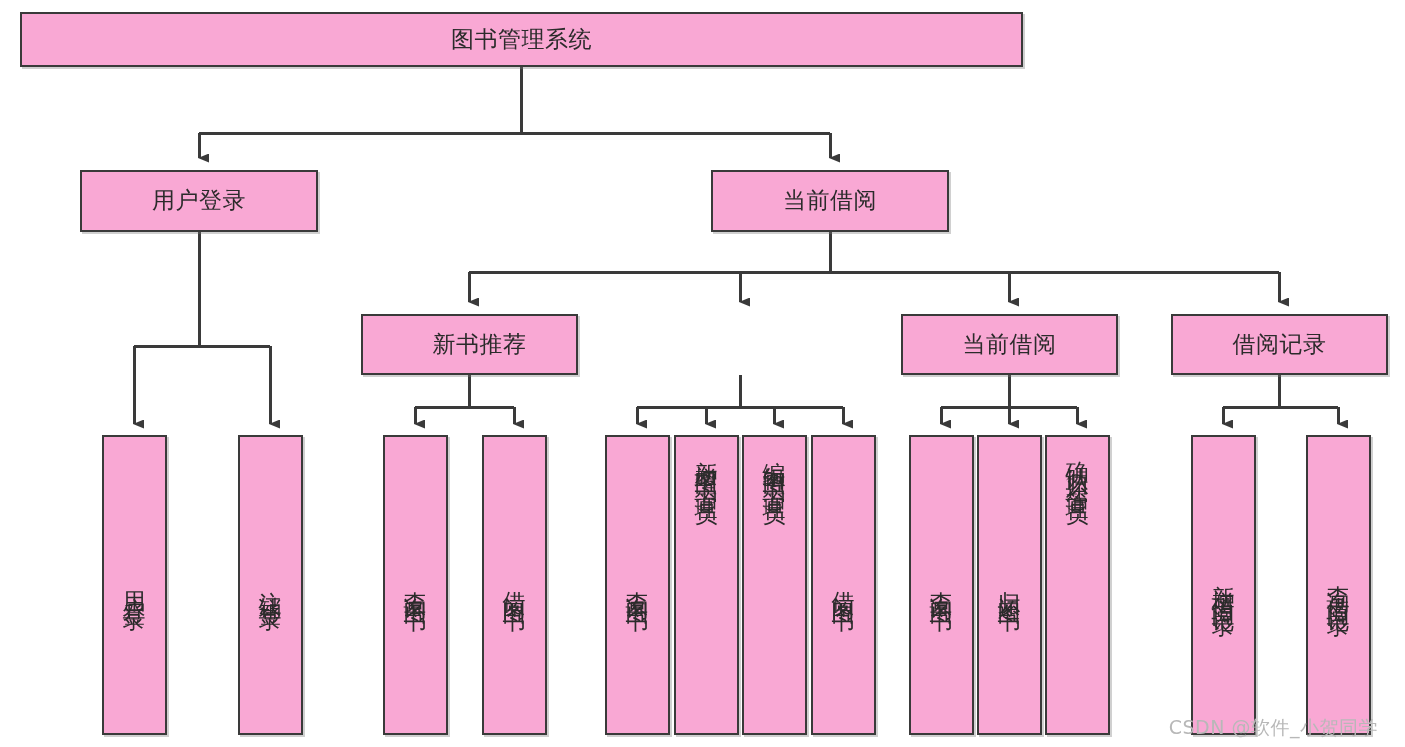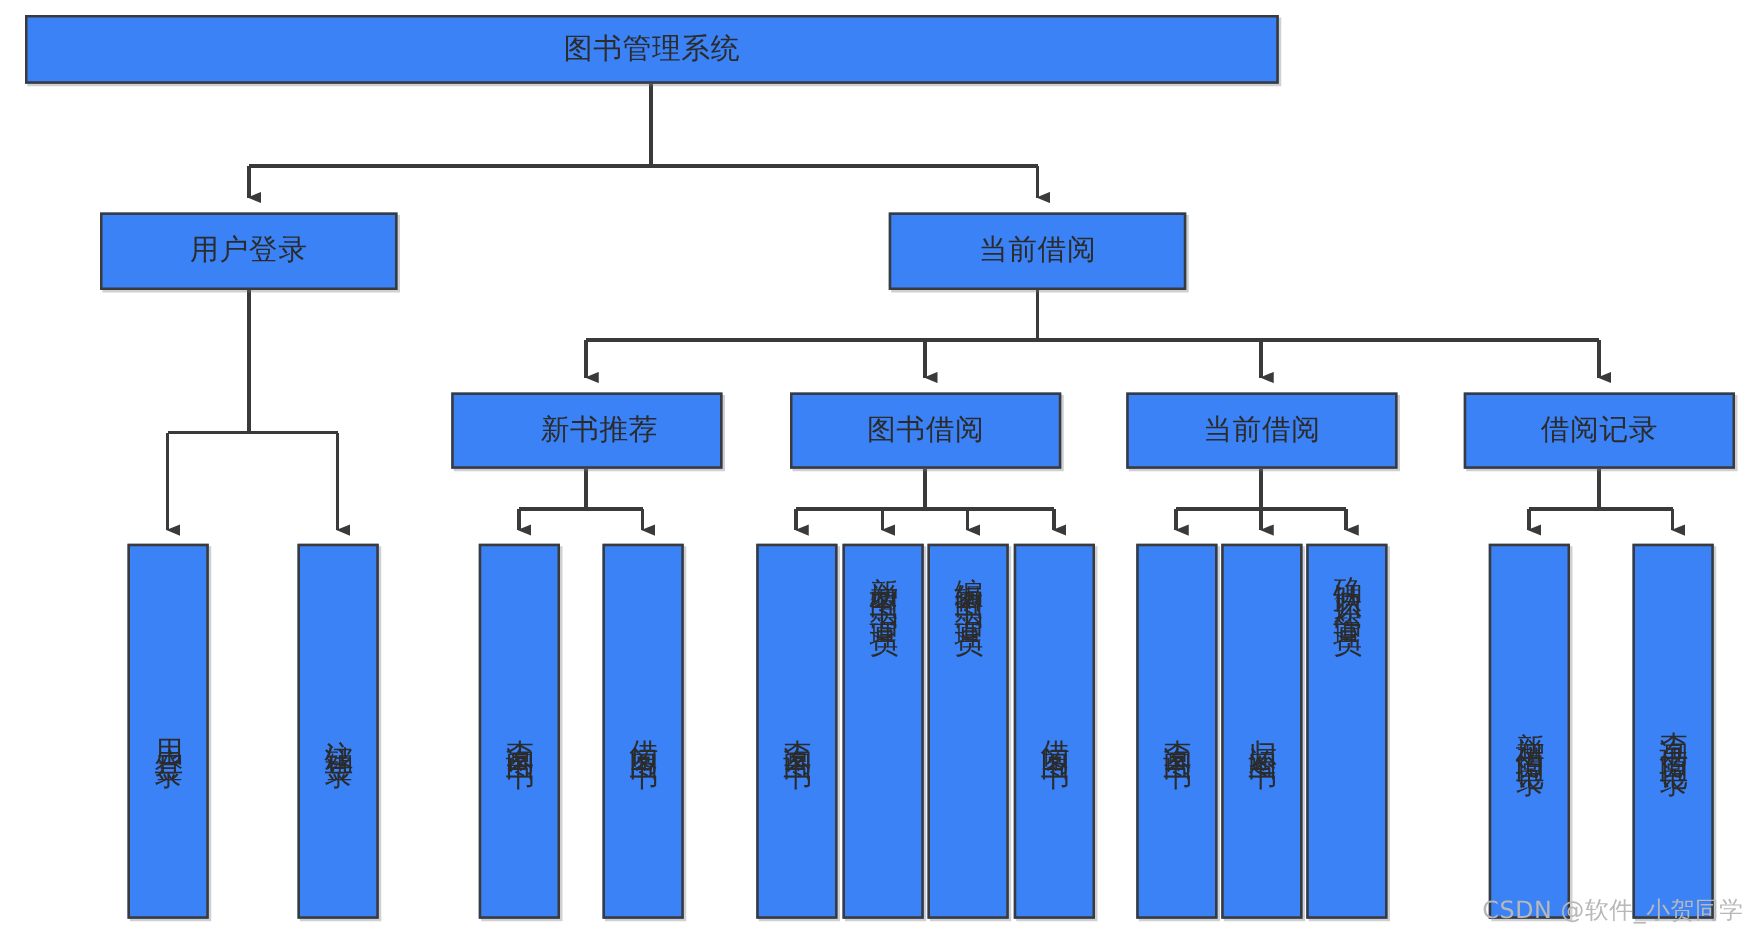--- a/index.html
+++ b/index.html
@@ -23,21 +23,21 @@
     left: 0;
     top: 0;
     width: 1405px;
     height: 747px;
     display: block;
   }
   .node-box {
     position: absolute;
     box-sizing: border-box;
     border: 2px solid #3a3a3a;
-    background: #3b82f6;
+    background: #f9a8d4;
     display: flex;
     align-items: center;
     justify-content: center;
     box-shadow: 2px 2px 0 rgba(120,120,120,0.35);
   }
   .node-label-h {
     font-size: 23px;
     color: #2b2b2b;
     line-height: 1.2;
     letter-spacing: 0.5px;
@@ -57,21 +57,21 @@
   .leaf-box {
     align-items: flex-start;
     padding-top: 6px;
   }
   .leaf-box.centered {
     align-items: center;
     padding-top: 0;
   }
   #watermark {
     position: absolute;
-    right: 10px;
+    right: 27px;
     bottom: 6px;
     font-size: 19px;
     color: #b8b8b8;
     white-space: nowrap;
     letter-spacing: 0.5px;
   }
 </style>
 </head>
 <body>
 
@@ -134,23 +134,20 @@
   <div class="node-box" style="left:80px; top:170px; width:238px; height:62px;">
     <span class="node-label-h">用户登录</span>
   </div>
   <div class="node-box" style="left:711px; top:170px; width:238px; height:62px;">
     <span class="node-label-h">当前借阅</span>
   </div>
 
   <div class="node-box" style="left:361px; top:314px; width:217px; height:61px;padding-left:20px;">
     <span class="node-label-h">新书推荐</span>
   </div>
-  <div class="node-box" style="left:632px; top:314px; width:217px; height:61px;">
-    <span class="node-label-h">图书借阅</span>
-  </div>
   <div class="node-box" style="left:901px; top:314px; width:217px; height:61px;">
     <span class="node-label-h">当前借阅</span>
   </div>
   <div class="node-box" style="left:1171px; top:314px; width:217px; height:61px;">
     <span class="node-label-h">借阅记录</span>
   </div>
 
   <div class="node-box leaf-box centered" style="left:102px; top:435px; width:65px; height:300px;">
     <span class="node-label-v">用户登录</span>
   </div>

